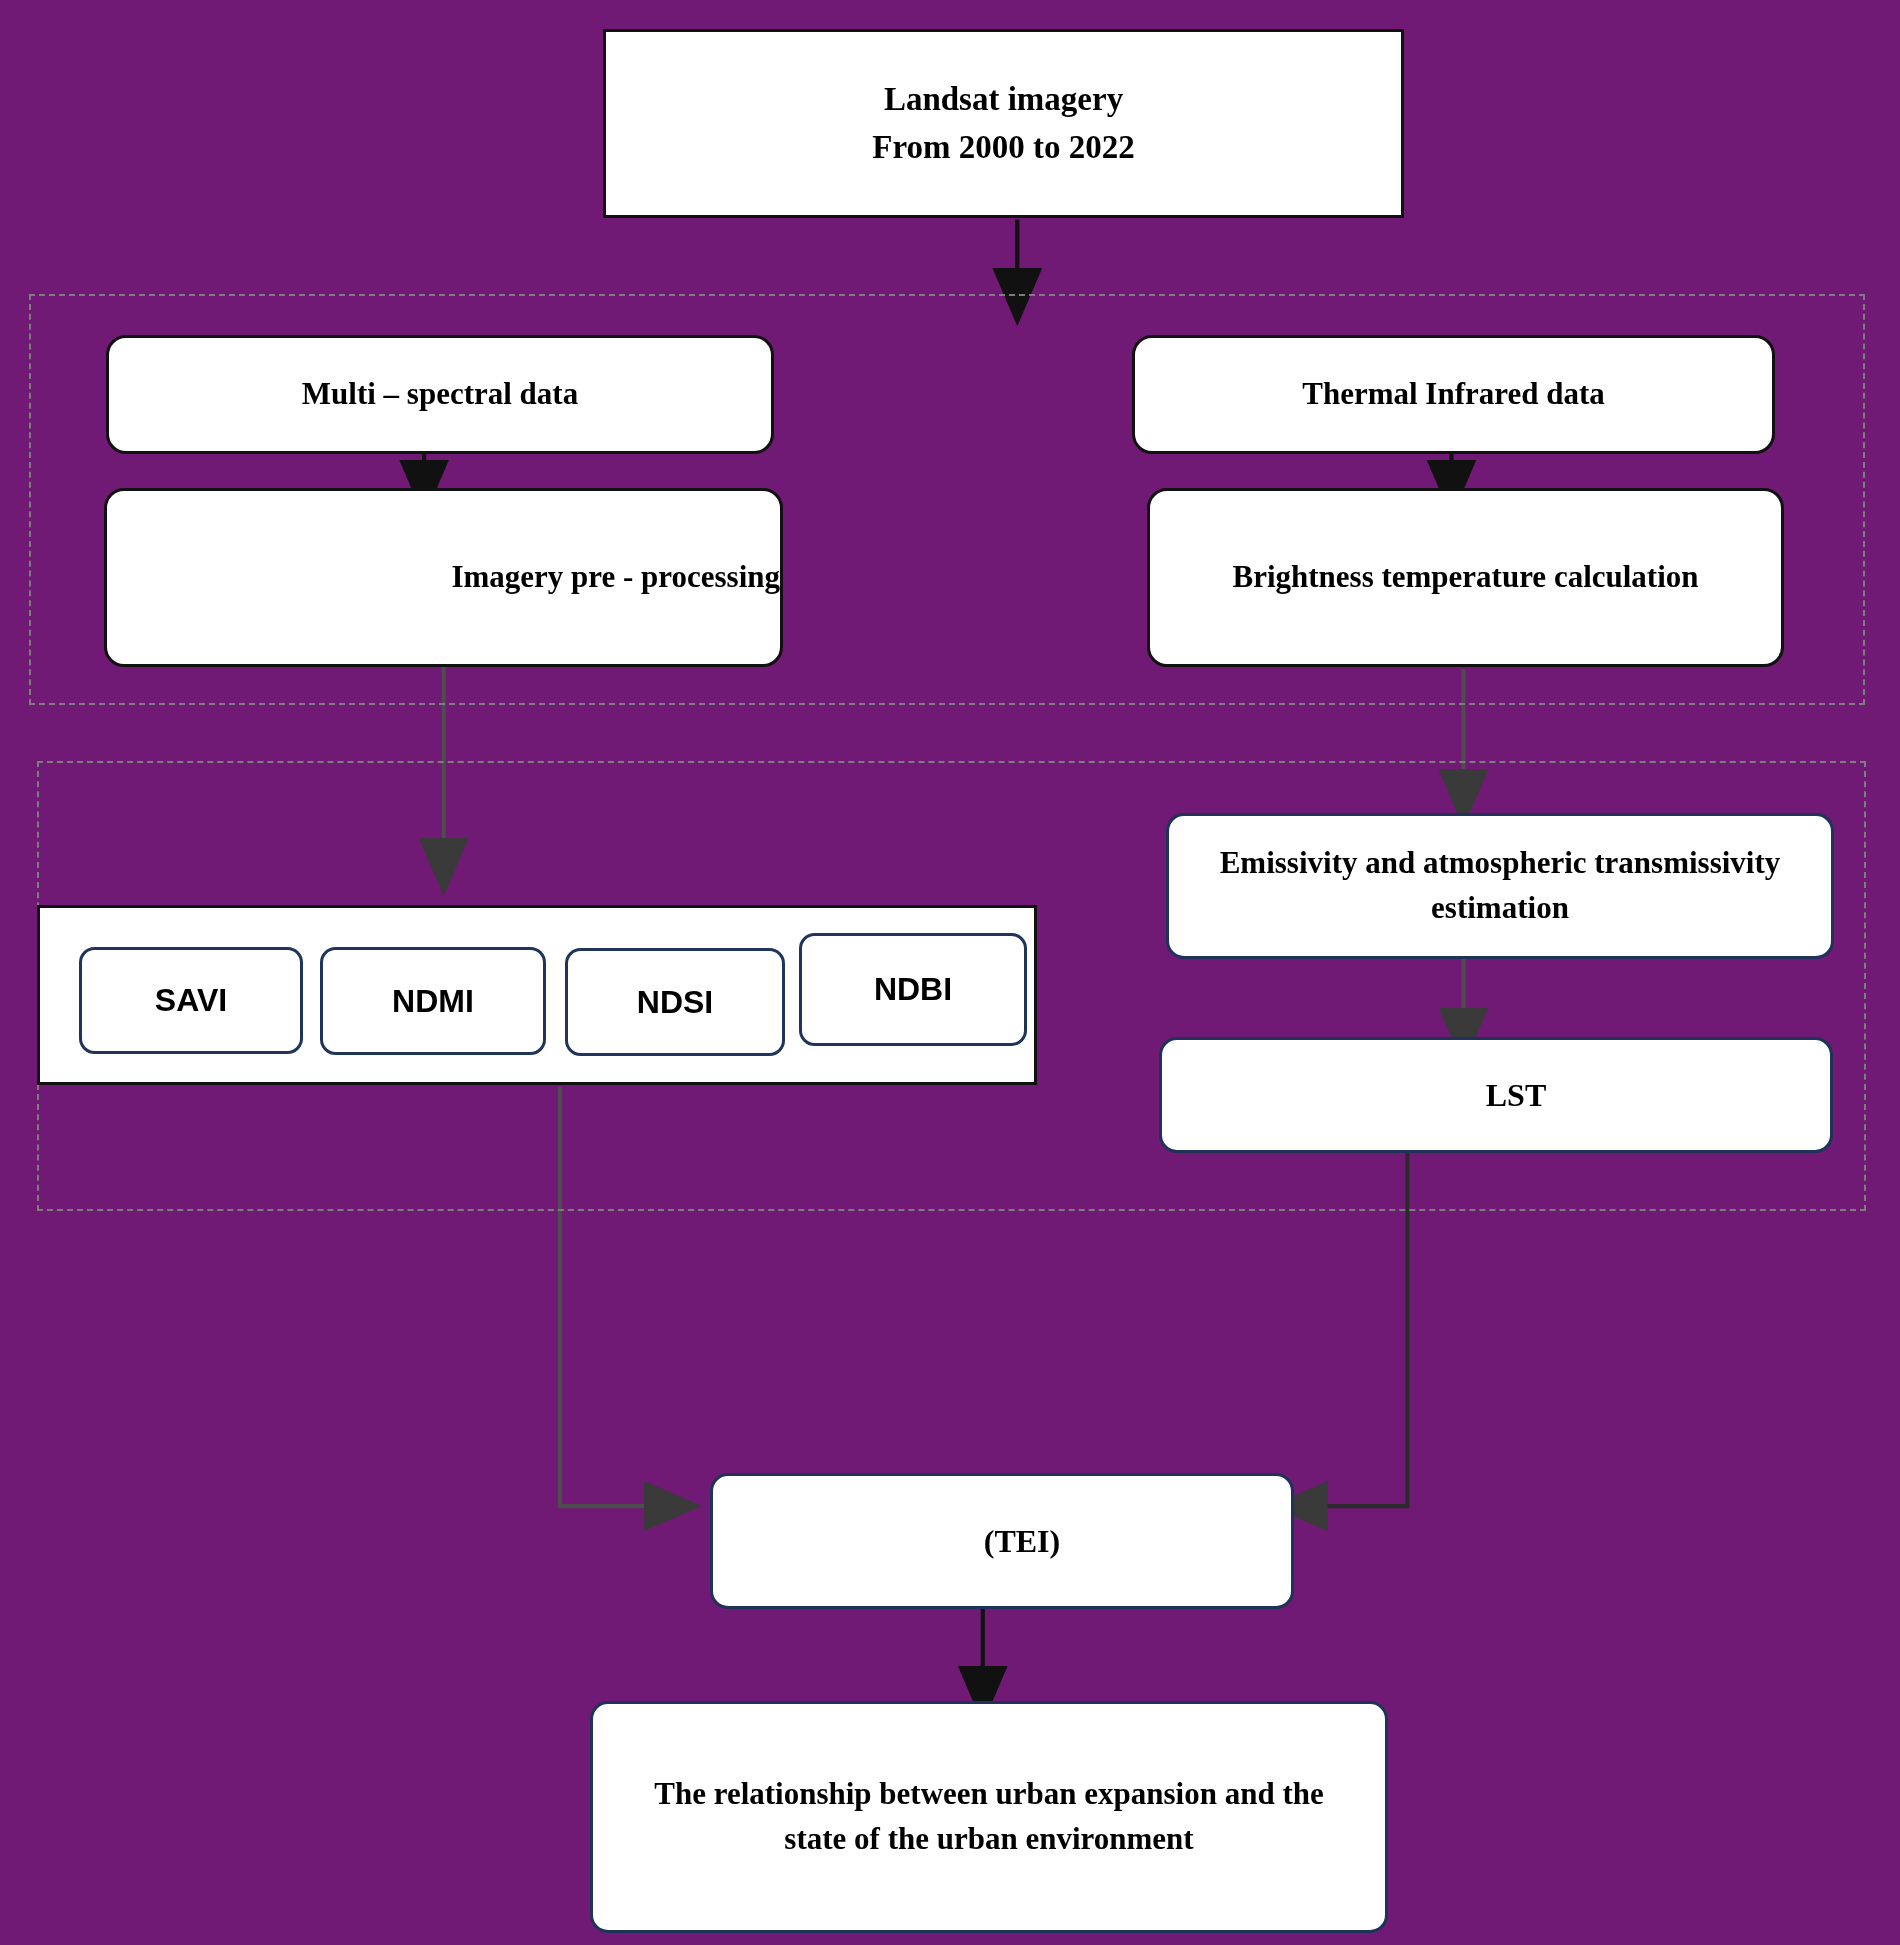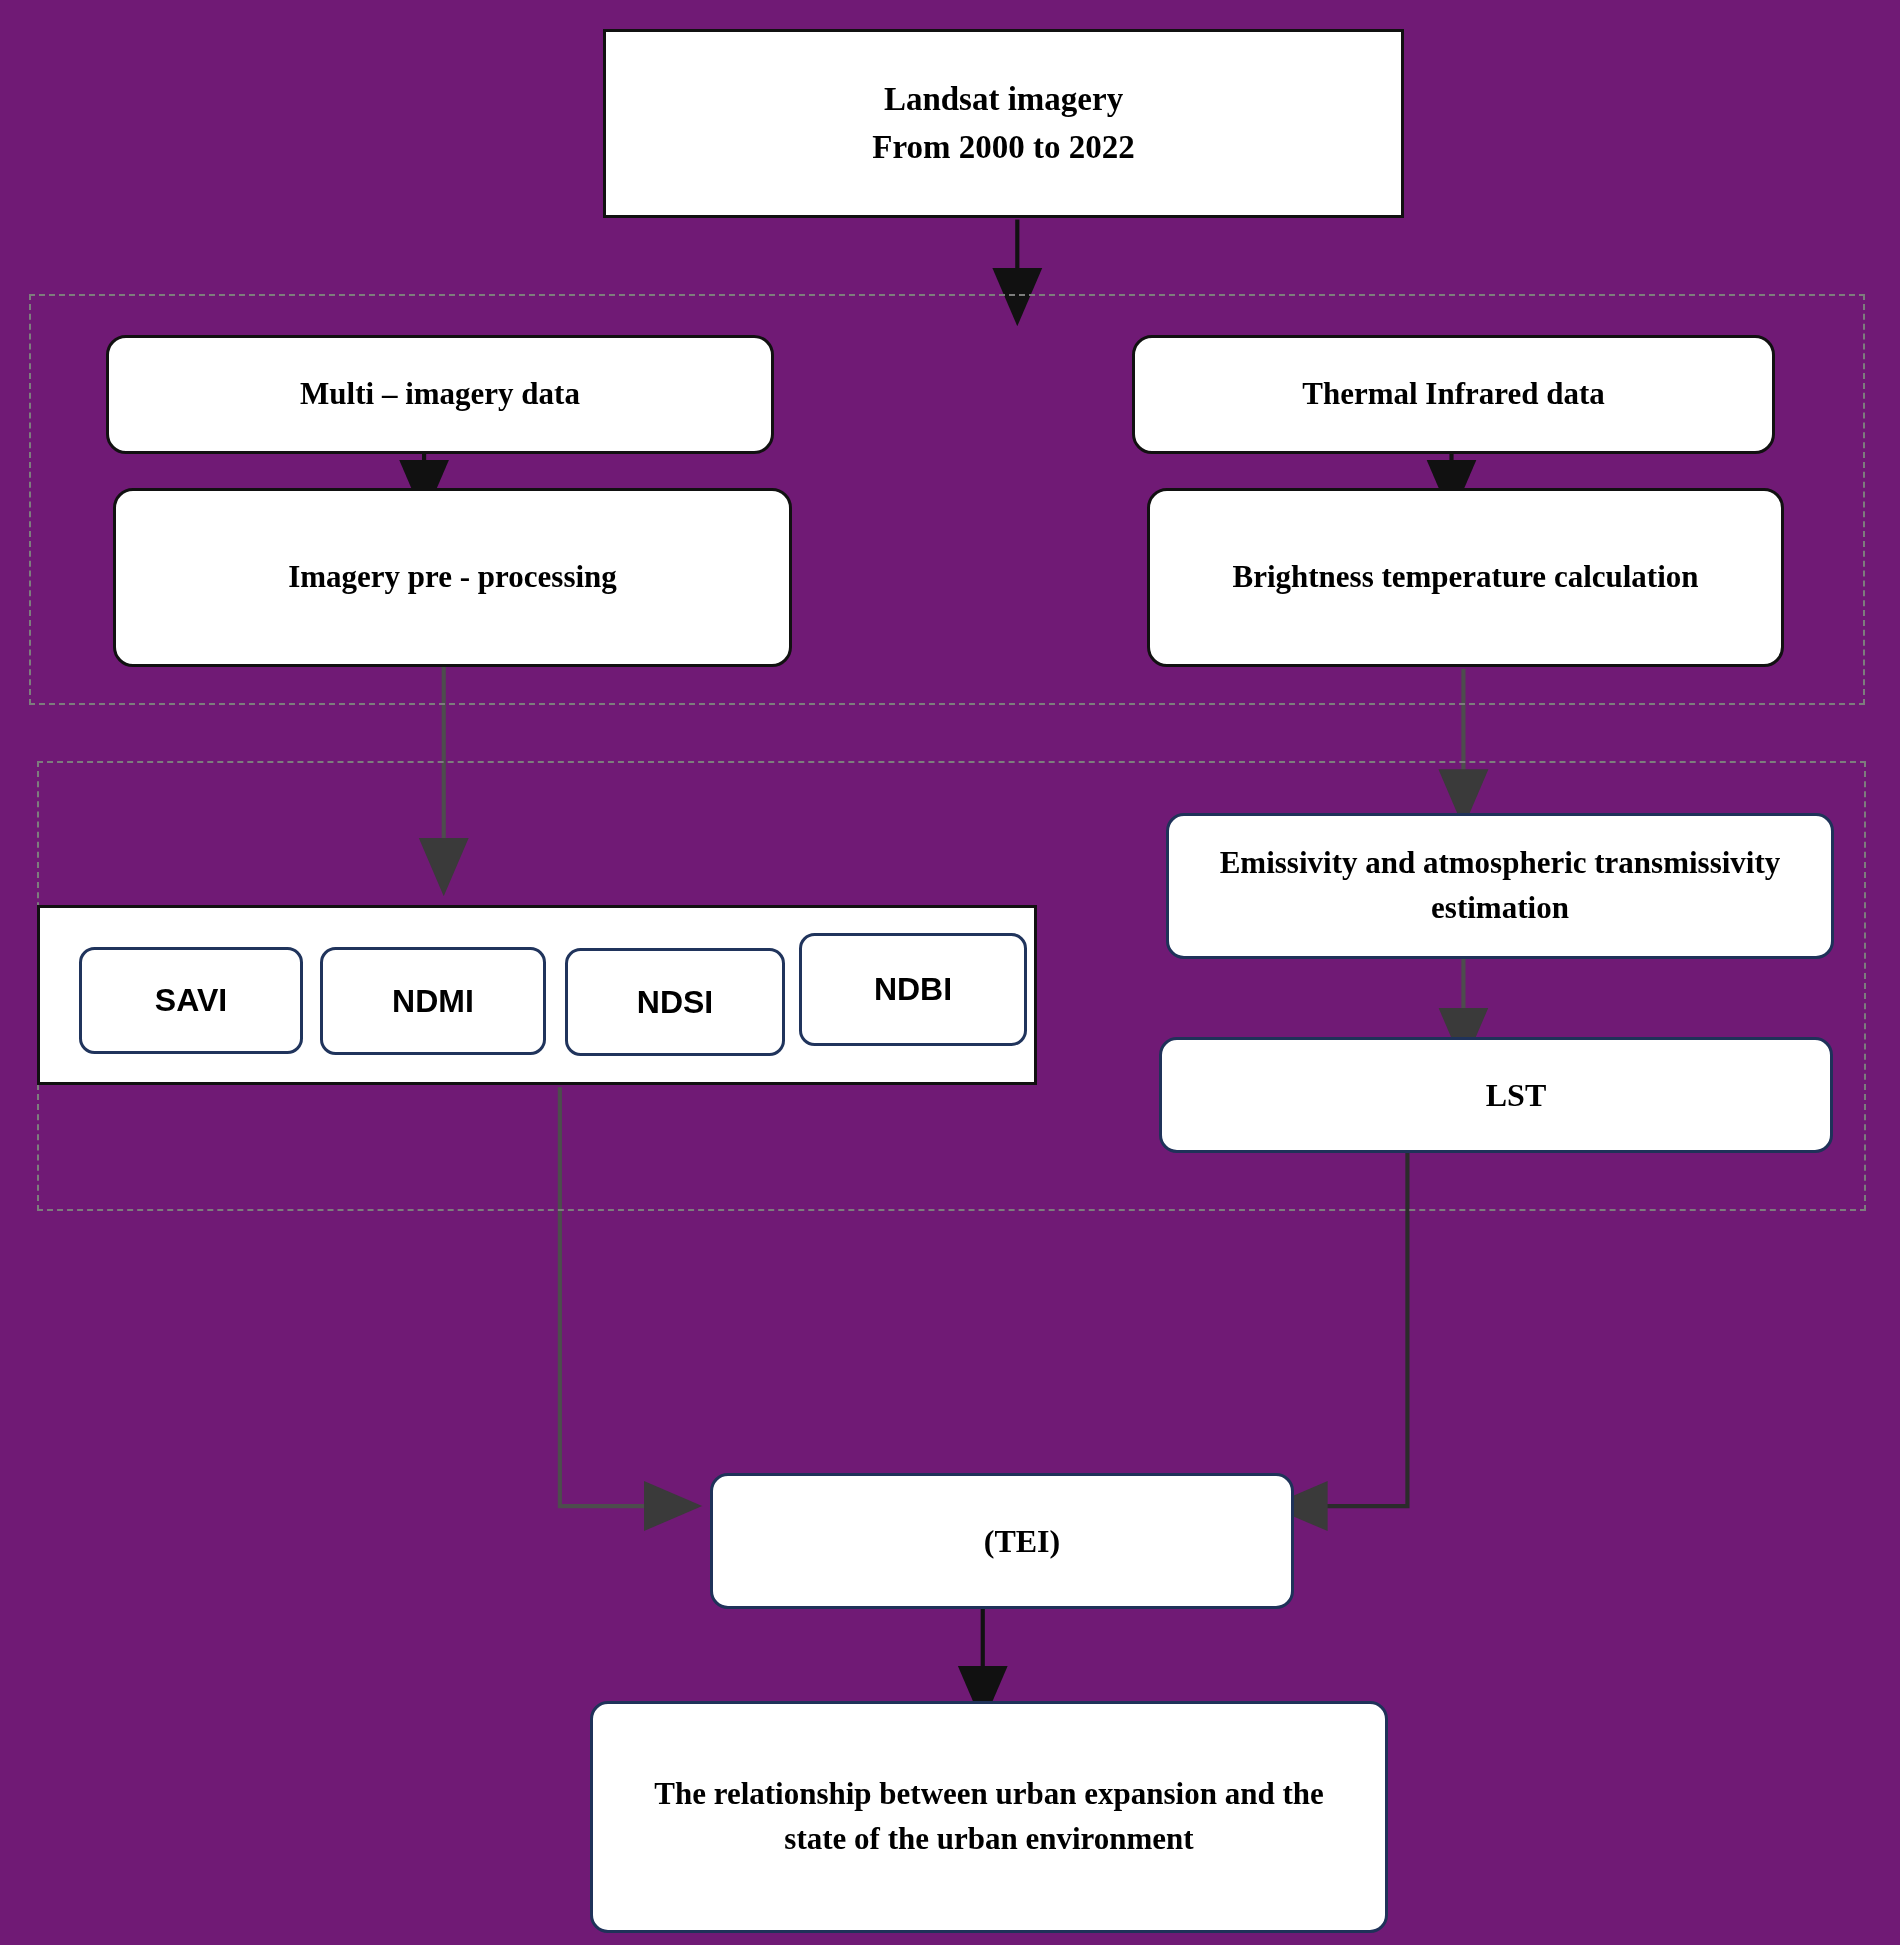--- a/index.html
+++ b/index.html
@@ -116,24 +116,24 @@
   <div class="dashed-group" style="left:37px; top:761px; width:1829px; height:450px;"></div>
 
   <div class="index-frame" style="left:37px; top:905px; width:1000px; height:180px;"></div>
 
   <div class="node sharp" style="left:603px; top:29px; width:801px; height:189px; font-size:33px;">
     <span class="t2">Landsat imagery
 From 2000 to 2022</span>
   </div>
 
   <div class="node black-round" style="left:106px; top:335px; width:668px; height:119px; font-size:31px;">
-    <span>Multi – imagery data</span>
+    <span>Multi – spectral data</span>
   </div>
 
-  <div class="node black-round" style="left:113px; top:488px; width:679px; height:179px; font-size:31px;">
+  <div class="node black-round" style="left:104px; top:488px; width:679px; height:179px; font-size:31px;justify-content:flex-end;">
     <span>Imagery pre - processing</span>
   </div>
 
   <div class="node black-round" style="left:1132px; top:335px; width:643px; height:119px; font-size:31px;">
     <span>Thermal Infrared data</span>
   </div>
 
   <div class="node black-round" style="left:1147px; top:488px; width:637px; height:179px; font-size:31px; padding:4px 24px;">
     <span>Brightness temperature calculation</span>
   </div>

